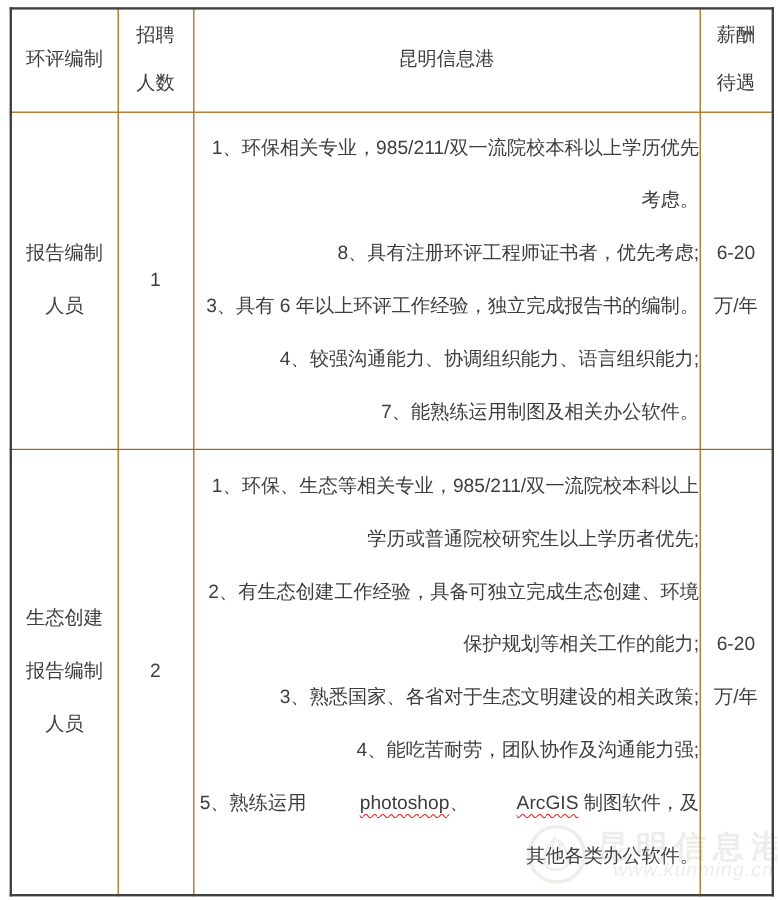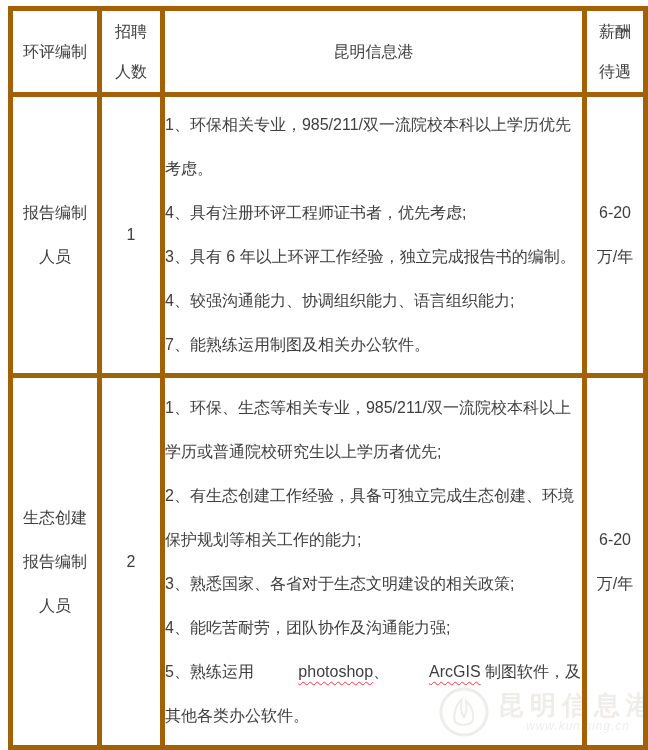--- a/index.html
+++ b/index.html
@@ -22,54 +22,54 @@
     gap: 8px;
     color: #c9c4bd;
     opacity: 0.30;
     z-index: 0;
     white-space: nowrap;
     user-select: none;
   }
   .wm-logo { flex: 0 0 auto; }
   .wm-text { display: flex; flex-direction: column; align-items: center; }
   .wm-name { font-size: 26px; font-weight: bold; letter-spacing: 6px; line-height: 28px; }
-  .wm-url  { font-size: 12px; letter-spacing: 1px; line-height: 14px; font-style: italic; }
+  .wm-url  { font-size: 16px; letter-spacing: 1px; line-height: 14px; font-style: italic; }
 
   
   table.recruit {
     position: absolute;
     left: 8px;
     top: 6px;
     z-index: 1;
     border-collapse: collapse;
     table-layout: fixed;
     width: 635px;
     color: #3e3e3e;
     font-size: 16px;
     border: 2px solid #424242;
   }
   table.recruit td {
-    border: 5px solid #a16207;
+    border: 1px solid #a16207;
     background: transparent;
     vertical-align: middle;
     padding: 0;
   }
   tr.row-header { height: 86px; }
   tr.row-1      { height: 281px; }
   tr.row-2      { height: 372px; }
 
   .cell-center { text-align: center; }
   .cell-center .line { line-height: 44px; }
   .row-header .cell-center .line { line-height: 40px; }
 
   td.cell-req { padding: 2px 10px; }
   .req {
     margin: 0;
     line-height: 44px;
-    text-align: left;
+    text-align: right;
     word-break: break-word;
   }
 
   .squiggle {
     text-decoration: underline;
     text-decoration-style: wavy;
     text-decoration-color: #e53935;
     text-decoration-thickness: 1px;
     text-underline-offset: 4px;
     margin-left: 40px;
@@ -120,21 +120,21 @@
     <tr class="row-1">
       <td class="cell-center">
         <div class="line">报告编制</div>
         <div class="line">人员</div>
       </td>
       <td class="cell-center">
         <div class="line">1</div>
       </td>
       <td class="cell-req">
         <p class="req">1、环保相关专业，985/211/双一流院校本科以上学历优先考虑。</p>
-        <p class="req">4、具有注册环评工程师证书者，优先考虑;</p>
+        <p class="req">8、具有注册环评工程师证书者，优先考虑;</p>
         <p class="req">3、具有 6 年以上环评工作经验，独立完成报告书的编制。</p>
         <p class="req">4、较强沟通能力、协调组织能力、语言组织能力;</p>
         <p class="req">7、能熟练运用制图及相关办公软件。</p>
       </td>
       <td class="cell-center">
         <div class="line">6-20</div>
         <div class="line">万/年</div>
       </td>
     </tr>
 

